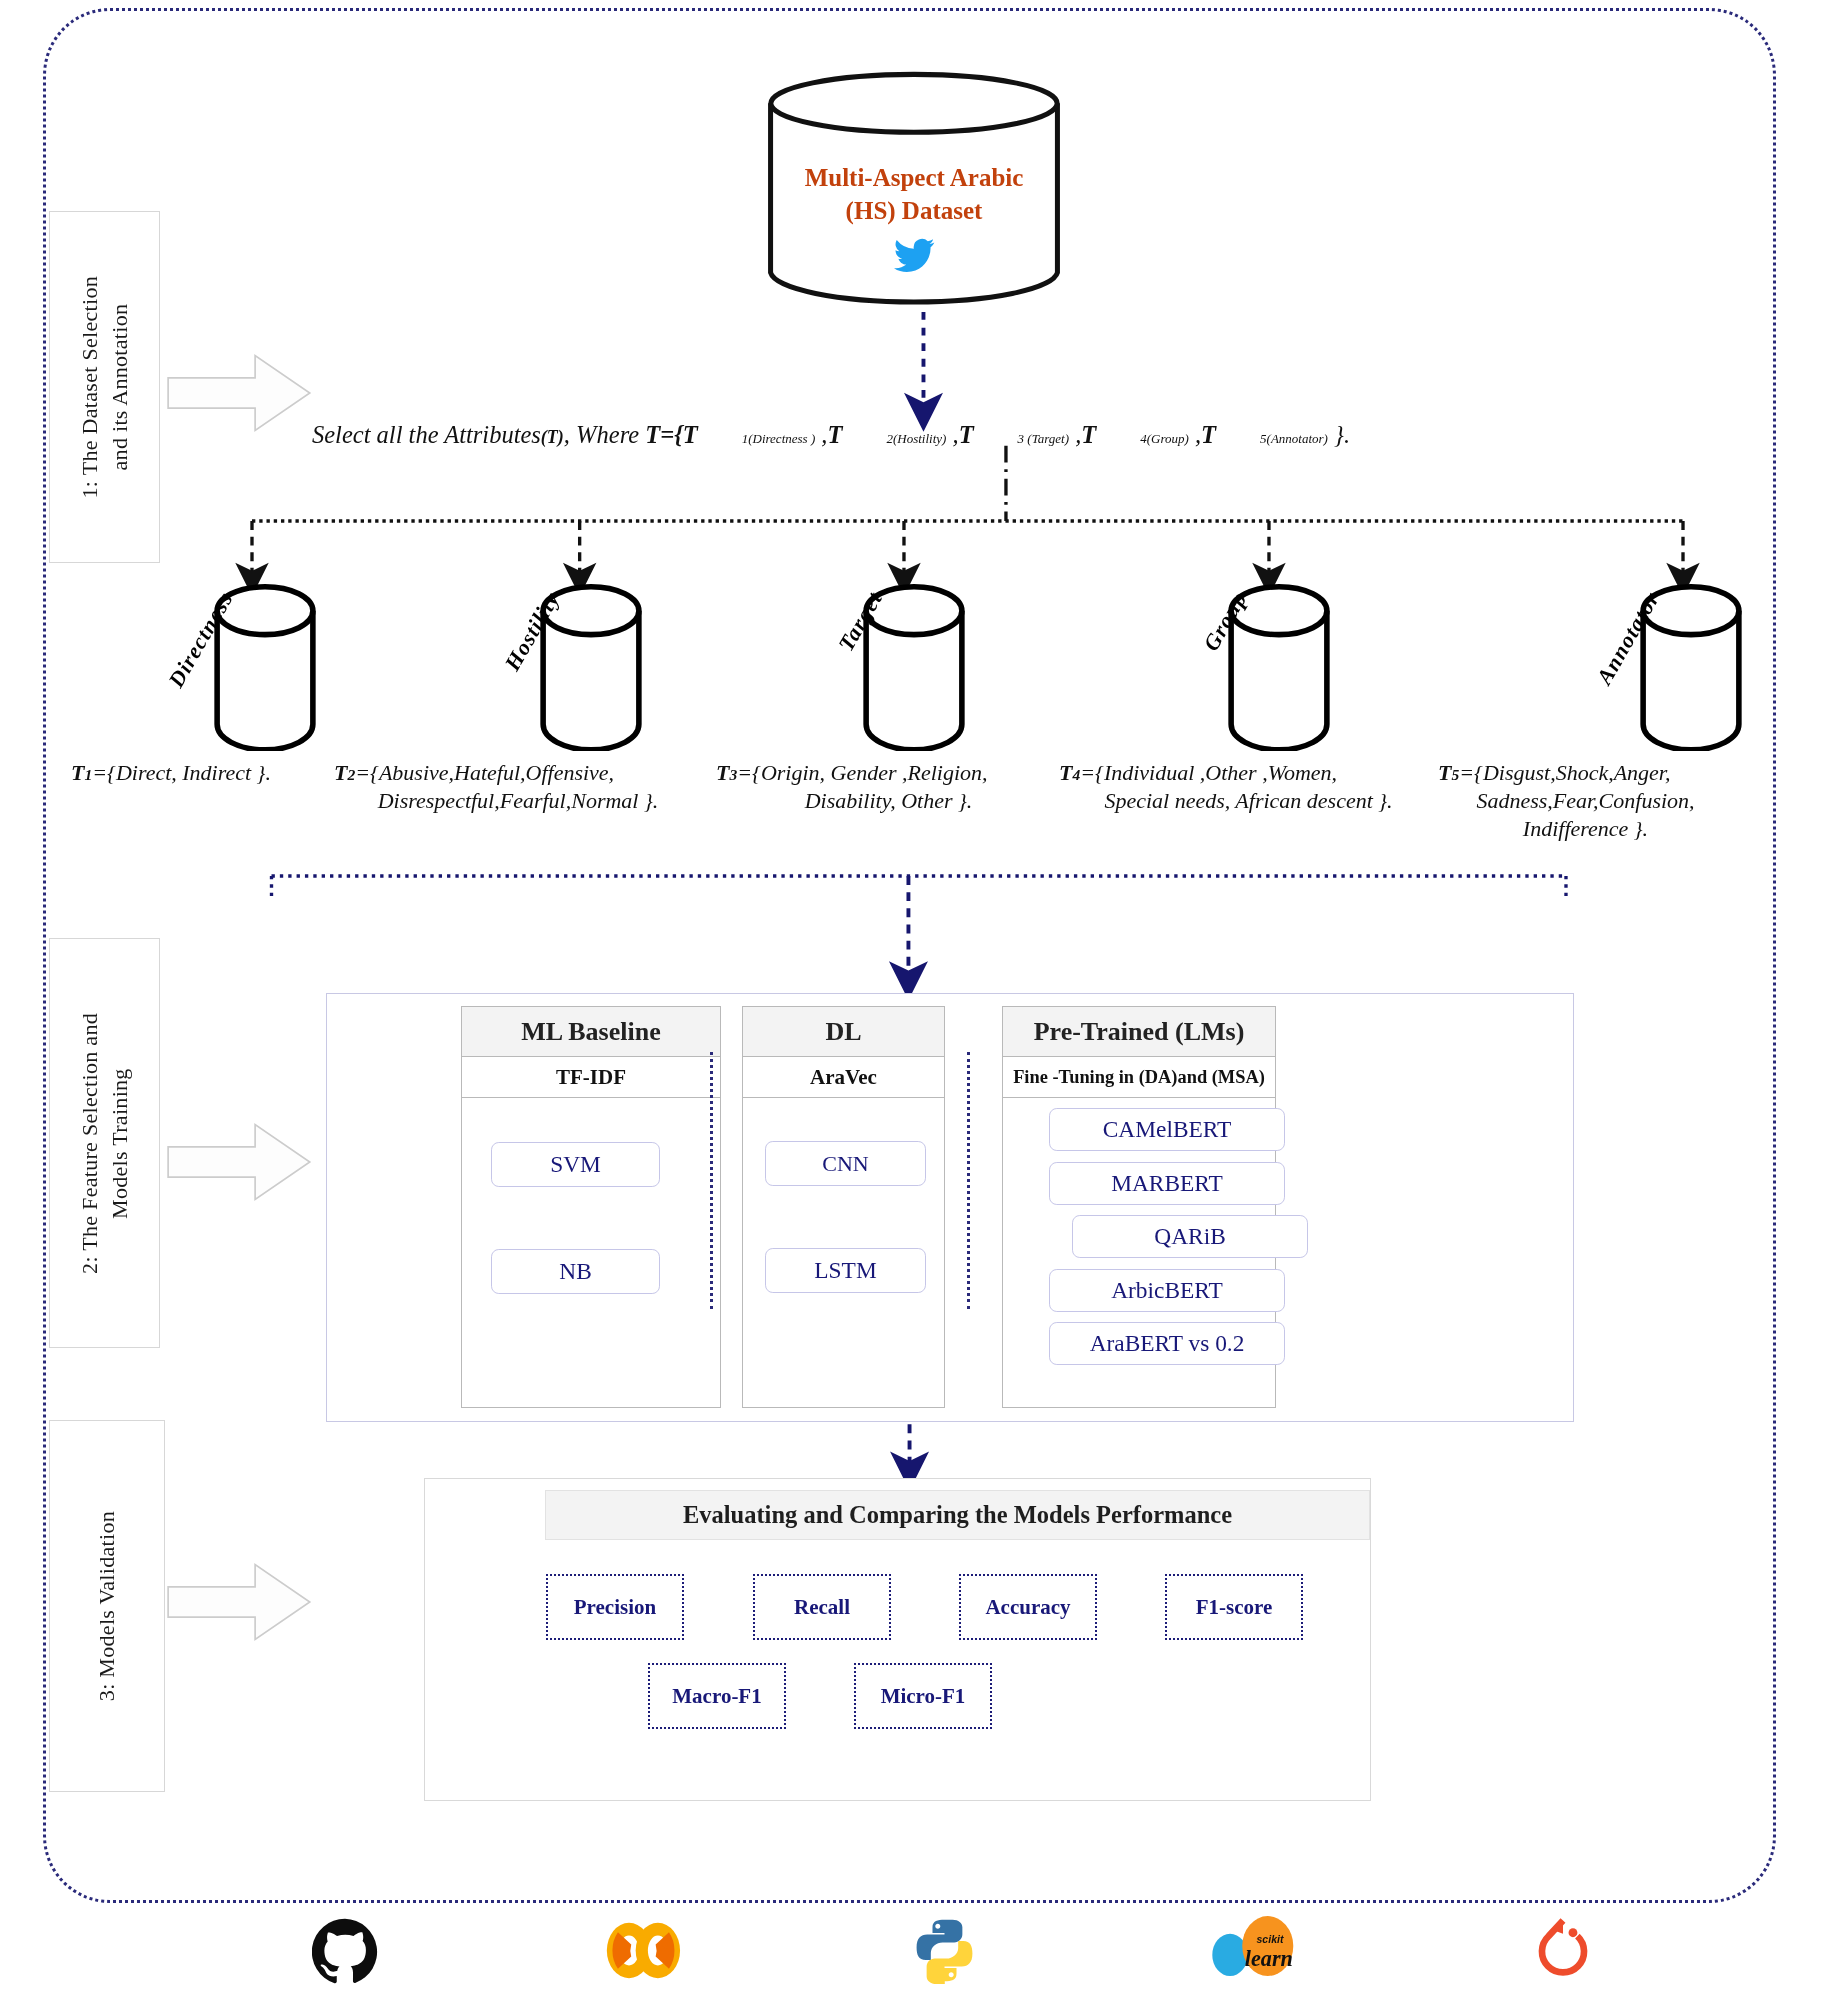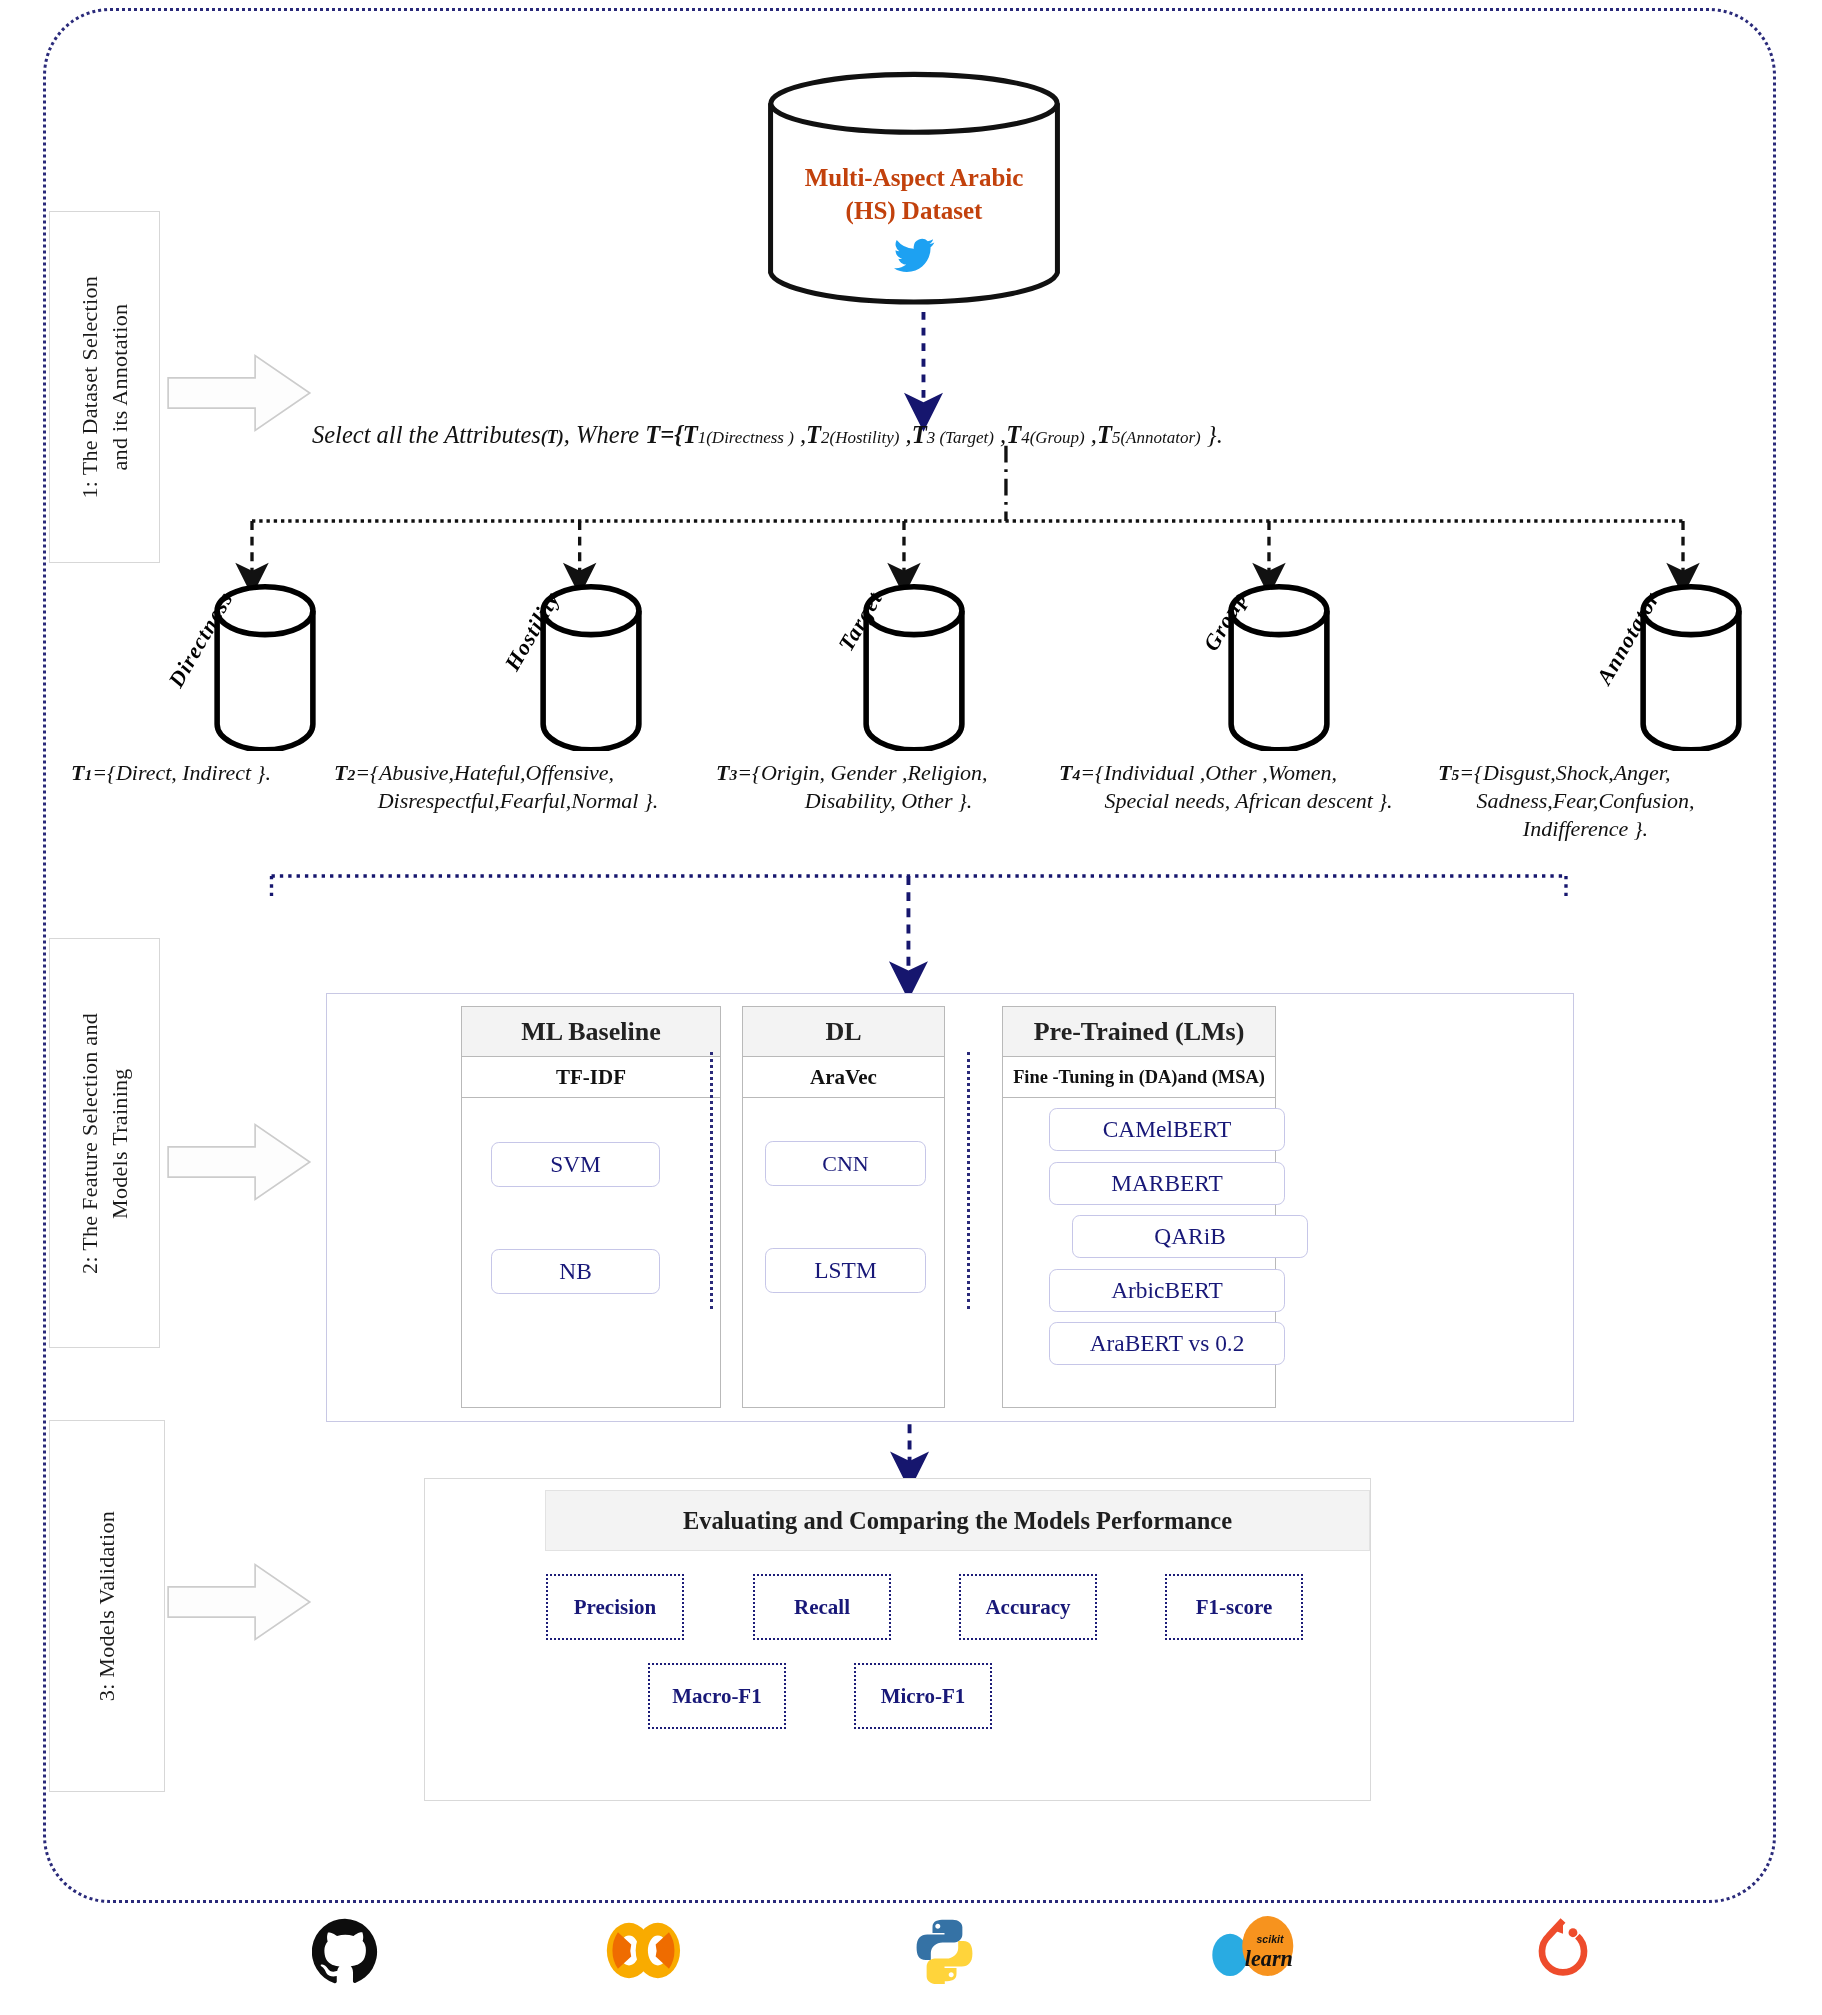--- a/index.html
+++ b/index.html
@@ -42,21 +42,21 @@
   #main-db .bird{
     position:absolute;left:0;right:0;top:167px;text-align:center;
   }
 
   
   #formula{
     position:absolute;left:312px;top:421px;width:1404px;
     font-size:24.5px;font-style:italic;color:#111;white-space:nowrap;
   }
   #formula b{font-weight:bold;font-style:italic;}
-  #formula .sub{font-size:17px;}
+  #formula .sub{font-size:13px;margin-left:44px;}
   #formula .bsub{font-size:18px;font-style:italic;font-weight:bold;}
 
   
   .attr{position:absolute;}
   .attr .mini-cyl{position:absolute;left:0;top:0;}
   .attr .rot-label{
     position:absolute;right:100%;top:3.3px;margin-right:-4.5px;
     font-size:22px;font-style:italic;font-weight:bold;color:#000;
     transform:rotate(-60deg);transform-origin:100% 0%;
     white-space:nowrap;letter-spacing:1.1px;
@@ -91,21 +91,21 @@
     display:flex;align-items:center;justify-content:center;
   }
   .vdots{position:absolute;border-left:3.3px dotted #2a2a7a;}
 
   
   #eval-panel{
     position:absolute;left:424px;top:1478px;width:947px;height:323px;
     border:1.1px solid #d9d9d9;box-sizing:border-box;background:#fff;
   }
   #eval-head{
-    position:absolute;left:120px;top:11px;width:825px;height:61px;
+    position:absolute;left:120px;top:11px;width:825px;height:50px;
     background:#f3f3f3;border:1.1px solid #e2e2e2;box-sizing:border-box;
     display:flex;align-items:center;justify-content:center;
     font-size:24.5px;font-weight:bold;color:#1e1e1e;
   }
   .metric{
     position:absolute;border:2.8px dotted #1c1c78;box-sizing:border-box;
     display:flex;align-items:center;justify-content:center;
     font-size:21px;font-weight:bold;color:#181878;background:#fff;
   }
 

